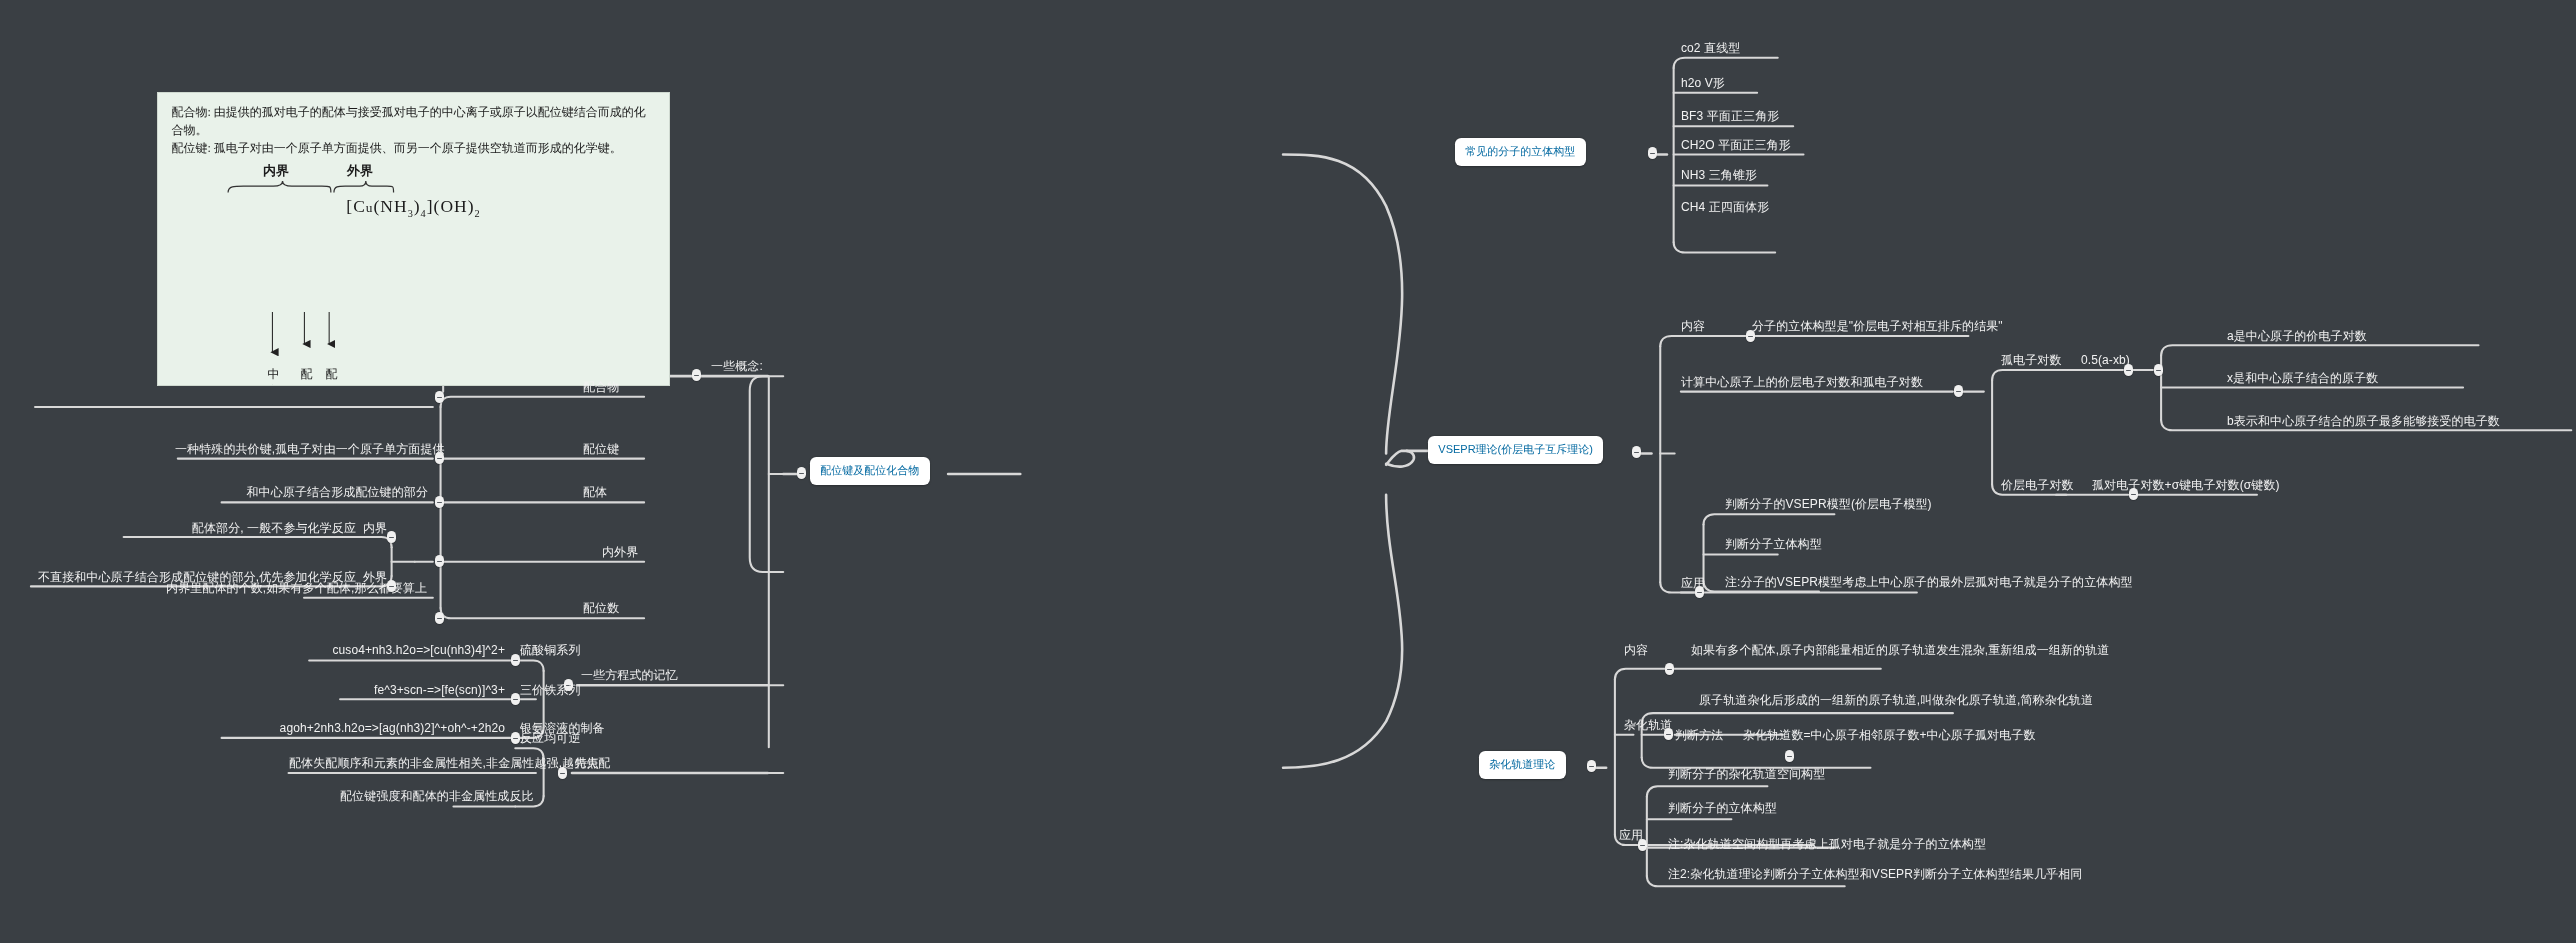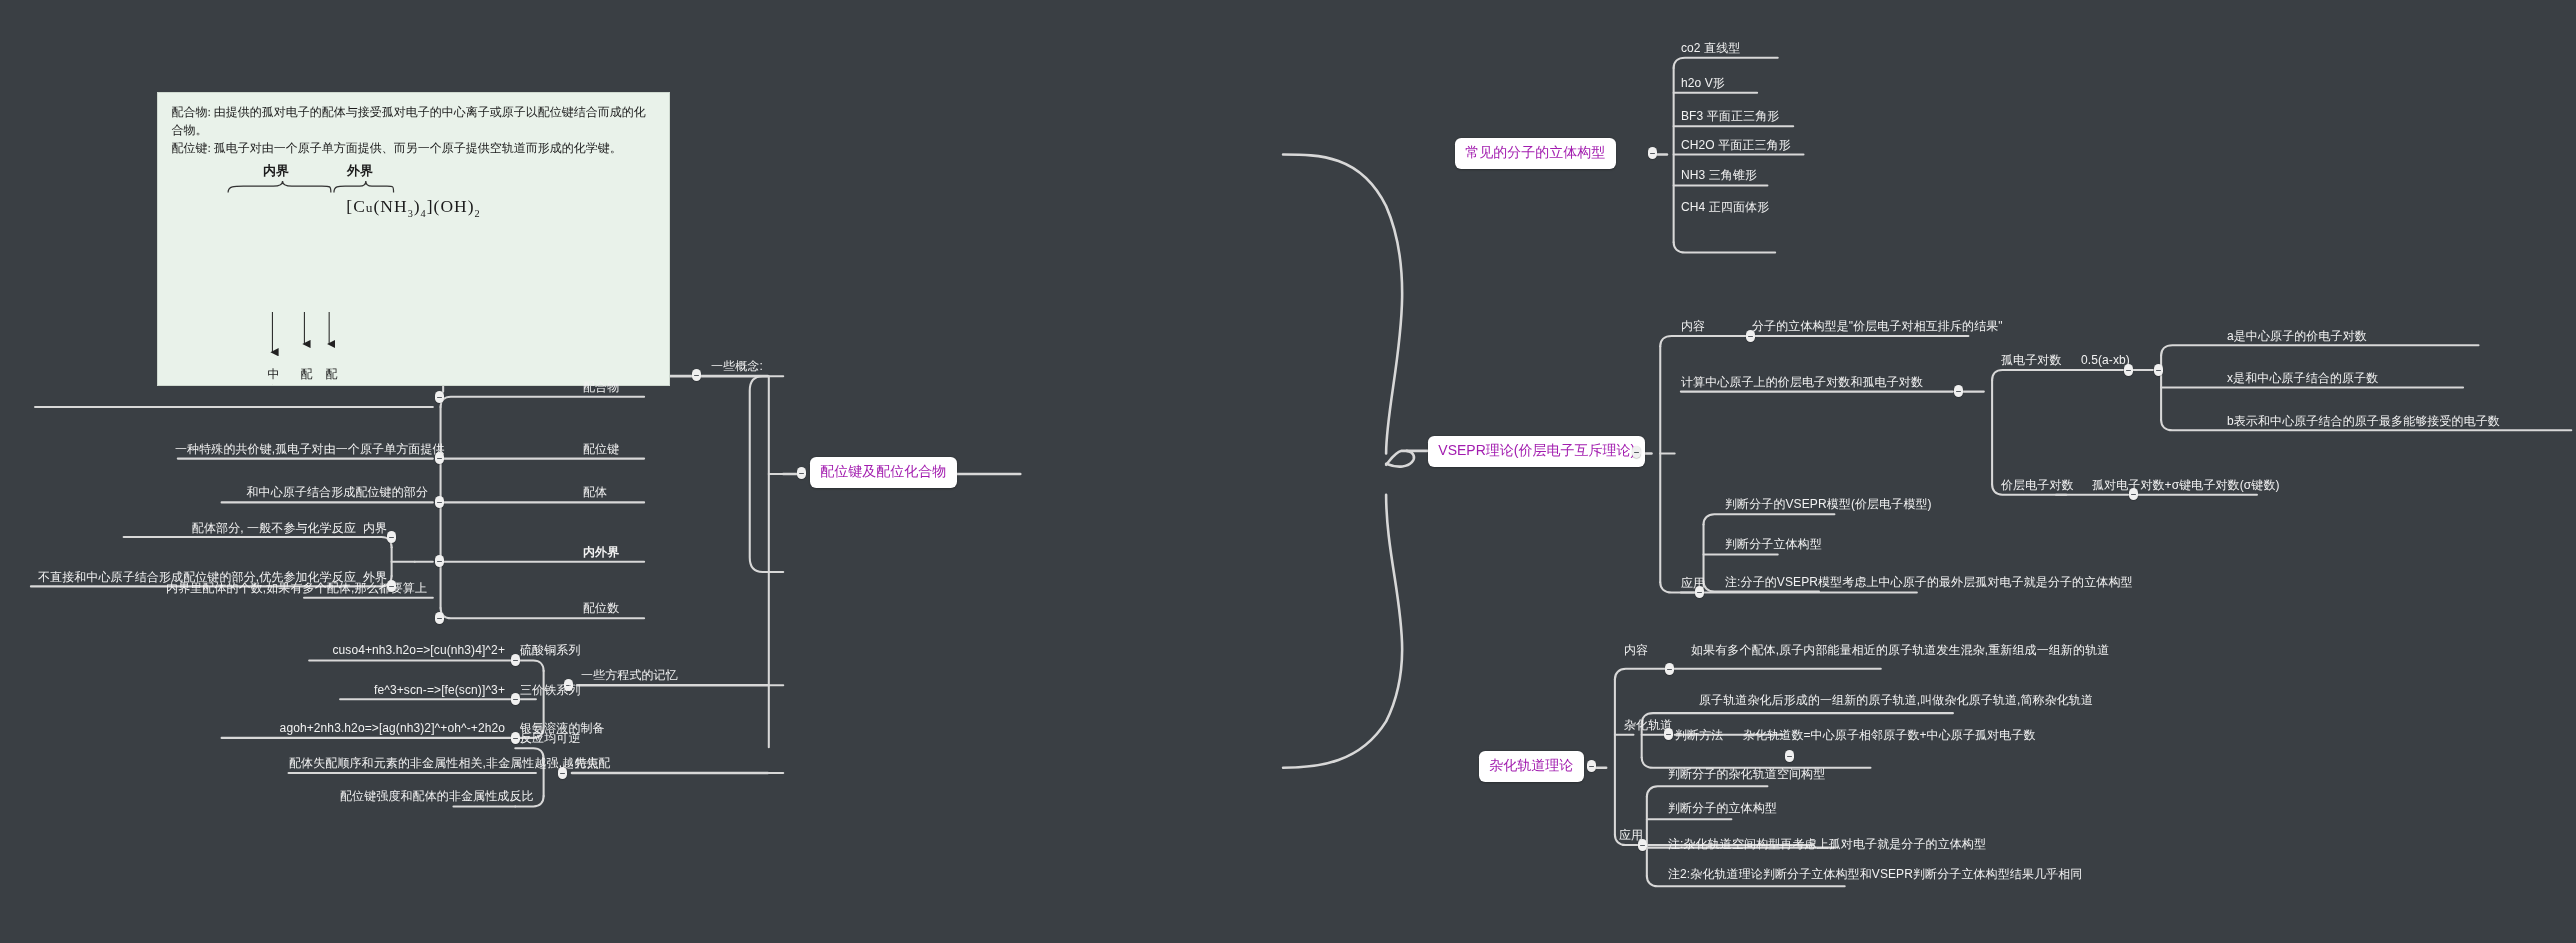--- a/index.html
+++ b/index.html
@@ -41,23 +41,23 @@
     border-radius: 6.2px;
     font-size: 19.6px;
     padding: 8.2px 13.4px 9.8px;
     white-space: nowrap;
     box-shadow: 0 1px 2.6px rgba(0,0,0,.25);
   }
   
   .pill {
     position: absolute;
     background: #ffffff;
-    color: #a21caf;
+    color: #0369a1;
     border-radius: 6.2px;
-    font-size: 14px;
+    font-size: 11px;
     padding: 6.2px 10.3px 7.2px;
     white-space: nowrap;
     box-shadow: 0 0.5px 2.1px rgba(0,0,0,.28);
   }
   
   .handle {
     position: absolute;
     width: 10.3px; height: 14.4px;
     background: #f0f0f0;
     border-radius: 5.2px;
@@ -295,21 +295,21 @@
 
   <div class="lbl" style="left:583px; top:380px;">配合物</div>
   <div class="handle sm" style="left:435px; top:391px;"></div>
 
   <div class="lbl" style="left:583px; top:442px;">配位键</div>
   <div class="handle sm" style="left:435px; top:452px;"></div>
 
   <div class="lbl" style="left:583px; top:485px;">配体</div>
   <div class="handle sm" style="left:435px; top:496px;"></div>
 
-  <div class="lbl" style="left:583px; top:545px;font-weight:bold;">内外界</div>
+  <div class="lbl" style="left:602px; top:545px;">内外界</div>
   <div class="handle sm" style="left:435px; top:555px;"></div>
 
   <div class="lbl" style="left:583px; top:601px;">配位数</div>
   <div class="handle sm" style="left:435px; top:612px;"></div>
 
   <div class="lbl r" style="left:175px; top:442px; width:252px;">一种特殊的共价键,孤电子对由一个原子单方面提供</div>
   <div class="lbl r" style="left:222px; top:485px; width:206px;">和中心原子结合形成配位键的部分</div>
   <div class="lbl r" style="left:149px; top:581px; width:278px;">内界里配体的个数,如果有多个配体,那么都要算上</div>
 
   <div class="lbl" style="left:363px; top:521px;">内界</div>

